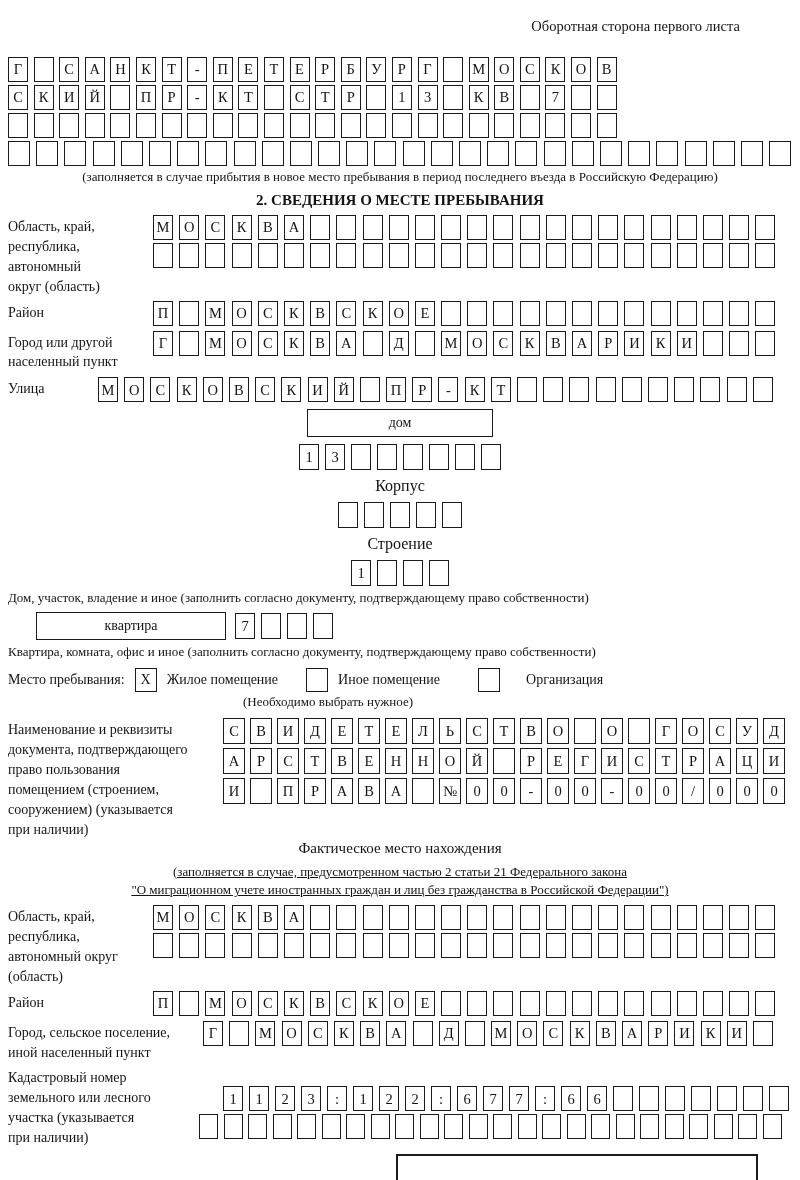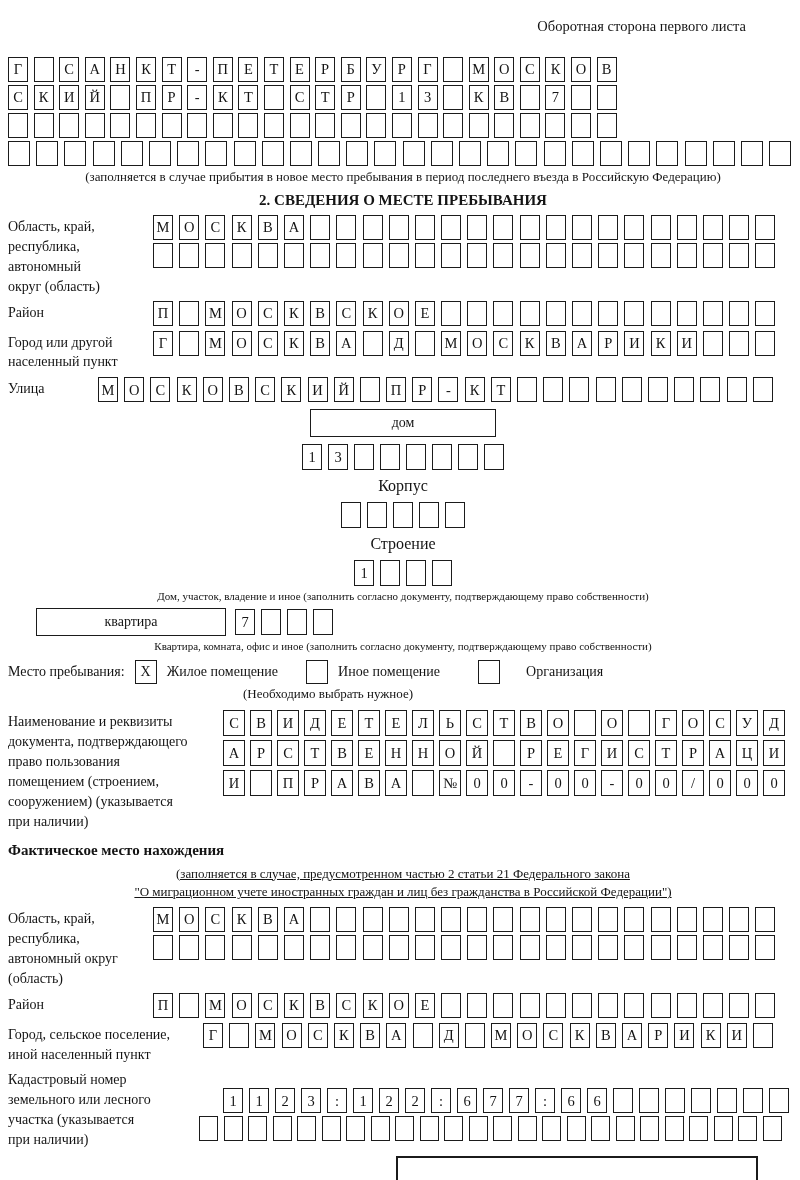--- a/index.html
+++ b/index.html
@@ -4,21 +4,21 @@
 <style>
   * { margin:0; padding:0; box-sizing:border-box; }
   html,body { background:#ffffff; }
   body {
     width:800px; height:1180px;
     font-family:"Liberation Serif","DejaVu Serif",serif;
     color:#141414;
     position:relative;
     overflow:hidden;
   }
-  .page { width:800px; height:1180px; padding:14px 2px 0 8px; }
+  .page { width:800px; height:1180px; padding:14px 8px 0 8px; }
 
   .hdr { text-align:right; padding-right:52px; font-size:14.5px; margin-top:4px; }
 
   .lblrow { display:flex; align-items:flex-start; }
   .lbl { white-space:pre-line; font-size:14px; line-height:1.42; padding-top:2px; }
 
   .grid-rows { display:flex; flex-direction:column; gap:3px; }
   .grid-row { display:flex; gap:5px; }
   .cell {
     width:20px; height:25px; flex:0 0 auto;
@@ -53,39 +53,39 @@
     display:flex; align-items:center; justify-content:center;
     font-size:14px;
   }
   .dom-box { width:186px; }
   .kv-box { width:190px; }
   .inline-lbl { font-size:16px; padding:0 4px; }
   .house-row .grid-row { gap:6px; }
   .house-row .cell, .apt-row .cell { height:26px; }
   .apt-row { display:flex; align-items:center; margin-top:6px; margin-left:28px; gap:9px; }
   .apt-row .grid-row { gap:6px; }
-  .under-note { margin-top:4px; font-size:11px;text-align:center; }
+  .under-note { margin-top:4px; font-size:13px; }
 
   
   .stay-row { display:flex; align-items:center; margin-top:8px; font-size:14px; }
   .chk {
     width:22px; height:24px; border:1.6px solid #1b1b1b;
     display:flex; align-items:center; justify-content:center;
     font-size:14px; margin:0 10px;
   }
   .stay-note { font-size:13px; margin-left:170px; width:300px; text-align:center; margin-top:2px; }
 
   
   .doc-lbl { width:215px; }
   .doc-rows { gap:4px; }
   .doc-rows .grid-row { gap:5px; }
   .doc-rows .cell { width:22px; height:26px; }
 
   
-  .fact-title { text-align:left; font-weight:bold; font-size:15px; margin-top:10px; }
+  .fact-title { text-align:center; font-weight:normal; font-size:15px; }
   .fact-note { text-align:center; font-size:13px; line-height:1.45; margin-top:6px;text-decoration:underline; }
   .city2-lbl { width:195px; }
   .kad-lbl { width:215px; }
   .kad-rows { margin-top:20px; }
   .kad-rows .grid-row { gap:6px; }
   .row-narrow { margin-left:-24px; gap:5.5px !important; }
   .row-narrow .cell { width:19px; }
 
   
   .stamp-wrap { margin-left:388px; width:368px; margin-top:6px; }

